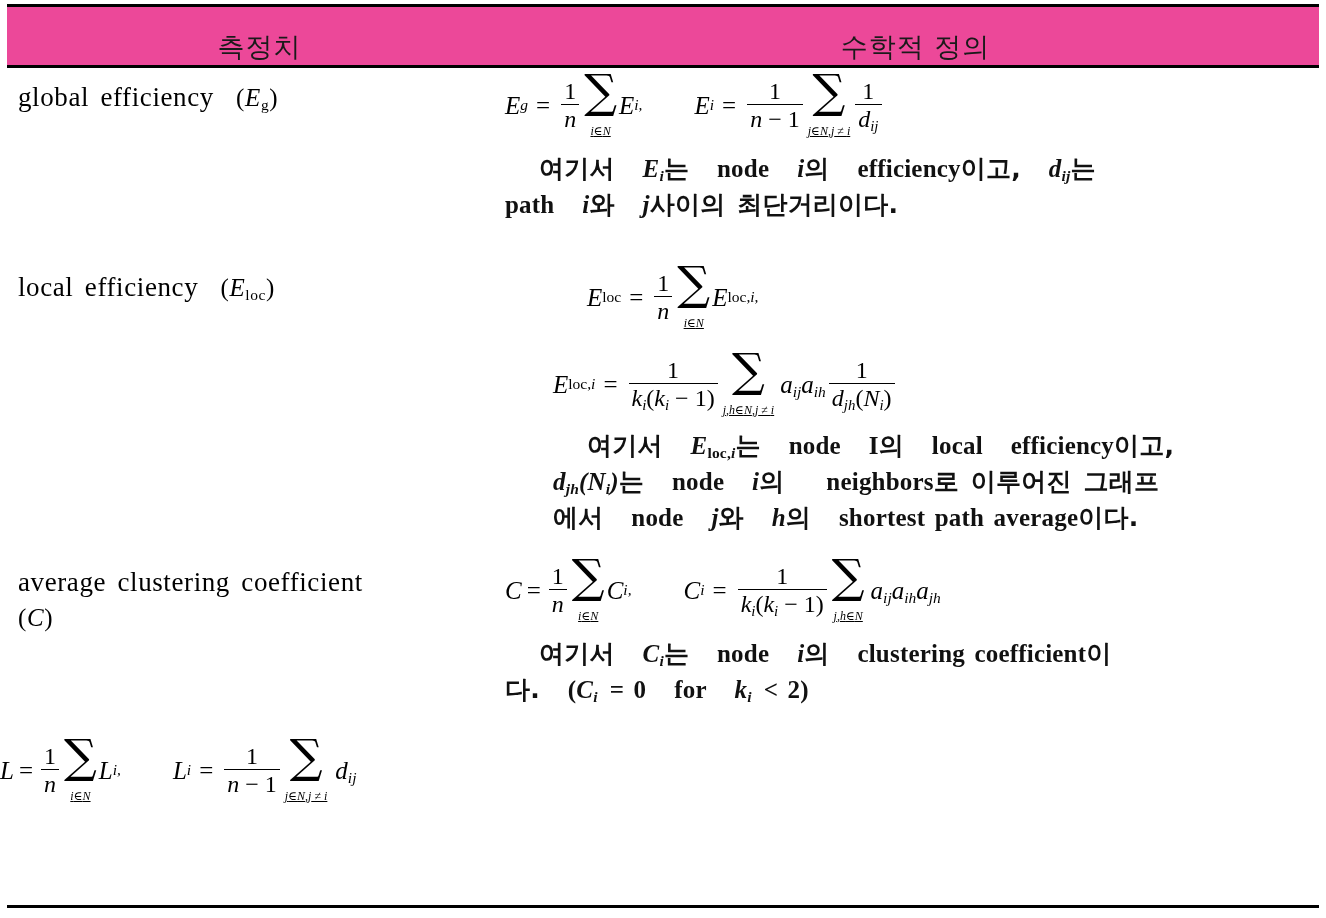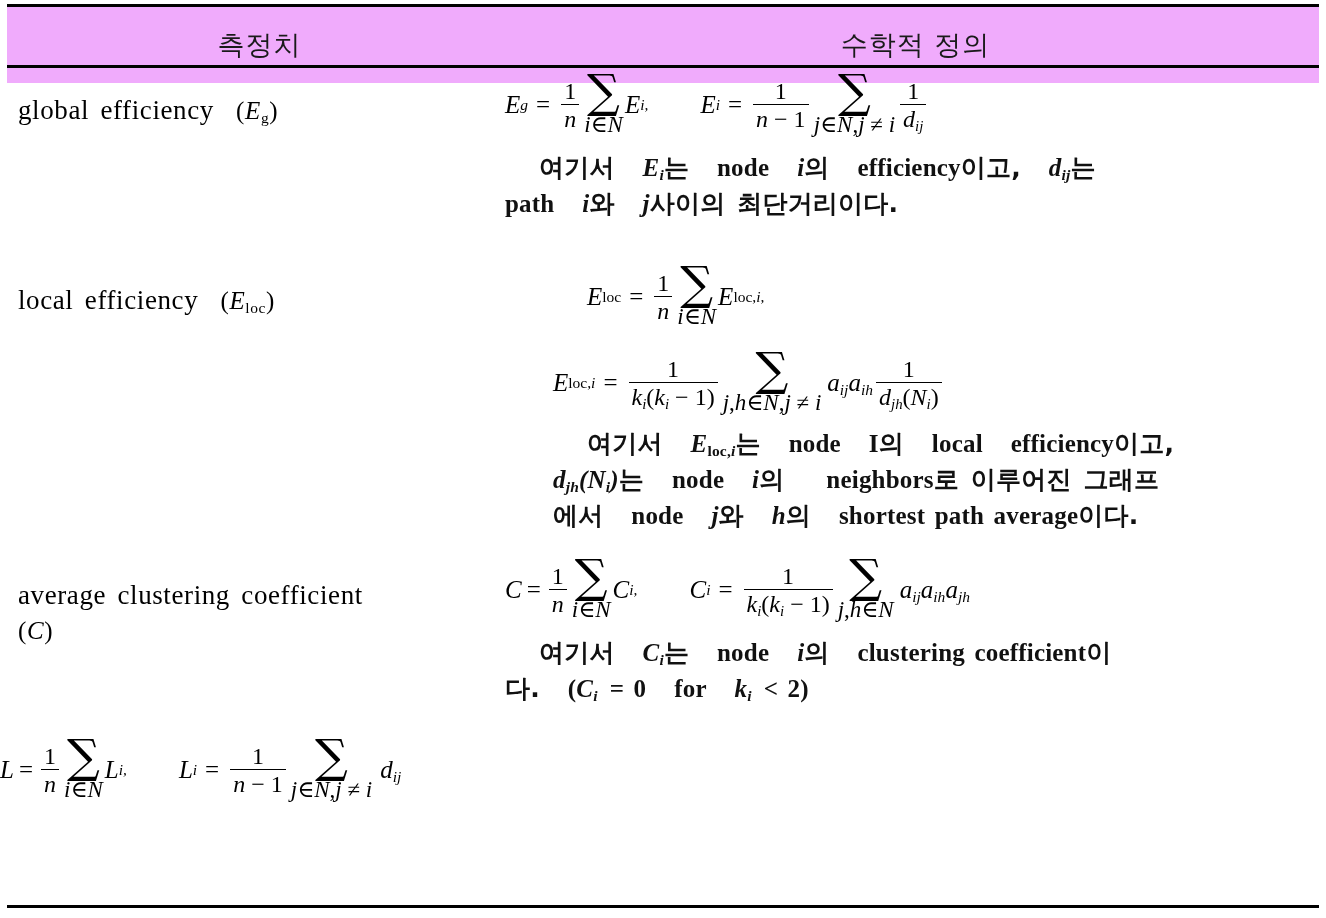--- a/index.html
+++ b/index.html
@@ -32,24 +32,24 @@
   .rule-top    { top: 4px;   height: 3px; }
   .rule-header { top: 65px;  height: 3px; }
   .rule-bottom { top: 905px; height: 3px; }
 
   
   .thead {
     position: absolute;
     left: 7px;
     right: 7px;
     top: 7px;
-    height: 76px;
-    background: #f0abfc;
+    height: 58px;
+    background: #ec4899;
     display: flex;
-    align-items: center;
+    align-items: flex-end;
   }
   .th {
     text-align: center;
     font-size: 27px;
     font-family: "DejaVu Sans", "Liberation Sans", sans-serif;
     font-weight: 400;
     letter-spacing: 1px;
     color: #1a1a1a;
   }
   .th-measure { width: 505px; }
@@ -76,21 +76,21 @@
 
   .cell-label {
     width: 505px;
     box-sizing: border-box;
     padding-left: 18px;
     padding-right: 8px;
     font-size: 27px;
     line-height: 1.28;
     letter-spacing: 0.6px;
     word-spacing: 4px;
-    padding-top: 25px;
+    padding-top: 12px;
   }
   .cell-def {
     flex: 1;
     box-sizing: border-box;
     padding-right: 14px;
   }
 
   
   .math {
     font-family: "Liberation Serif", "DejaVu Serif", serif;
@@ -136,23 +136,24 @@
     vertical-align: middle;
     line-height: 1;
     margin: 0 2px;
   }
   .bigsum .sg {
     font-size: 46px;
     line-height: 0.78;
     font-family: "DejaVu Serif", "Liberation Serif", serif;
   }
   .bigsum .lim {
-    font-size: 23px;
-    margin-top: 3px;
+    font-size: 12px;
+    margin-top: 15px;
     white-space: nowrap;
+    text-decoration: underline;
   }
 
   sub {
     font-size: 0.62em;
     vertical-align: -0.28em;
     line-height: 0;
   }
 
   
   .note {

